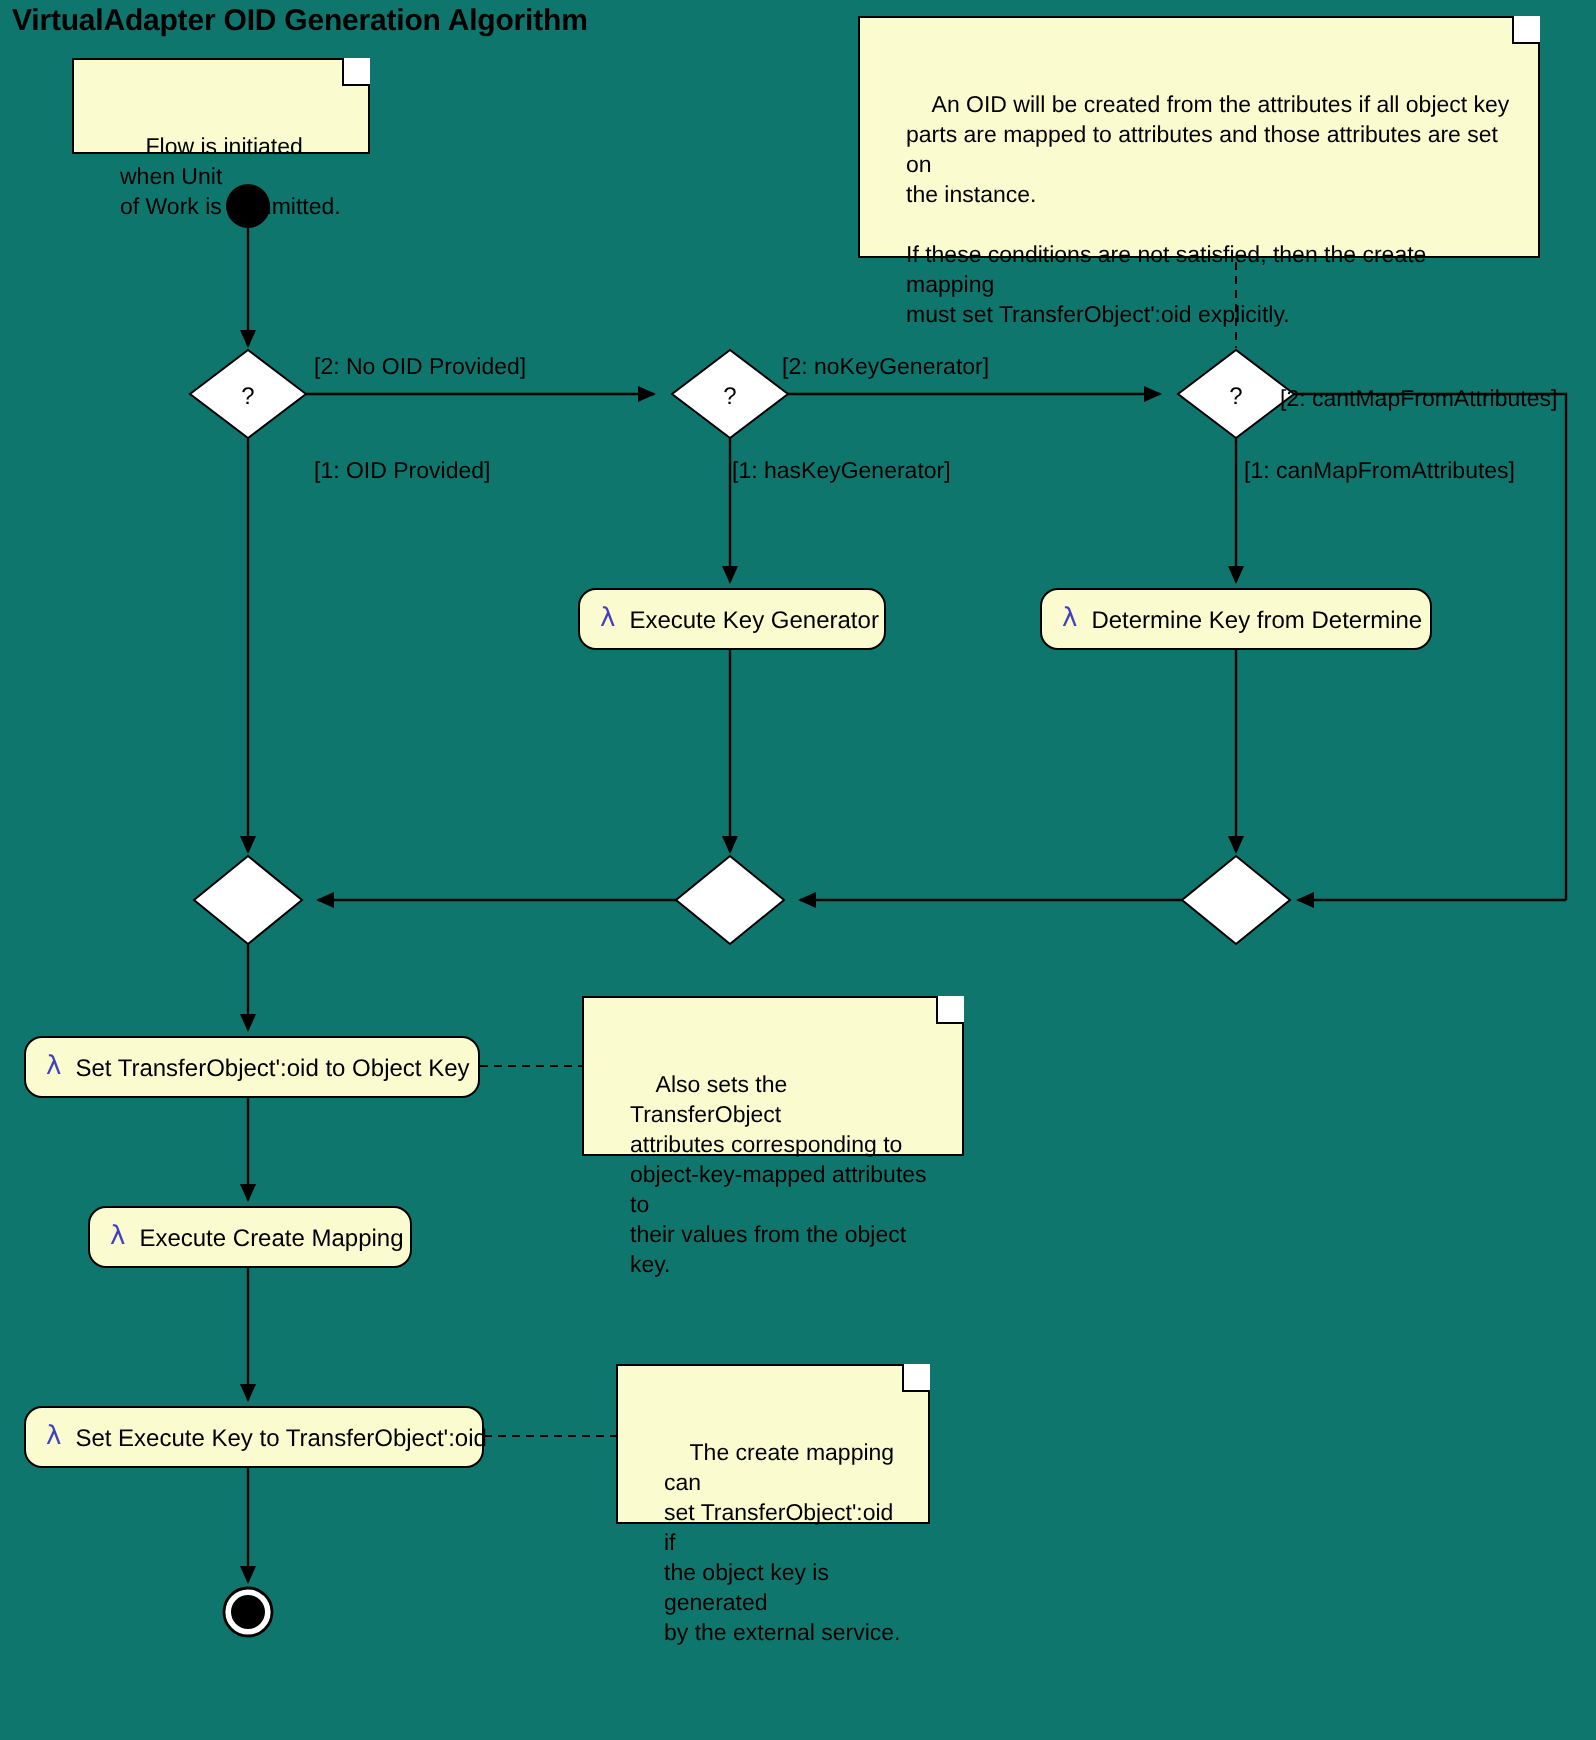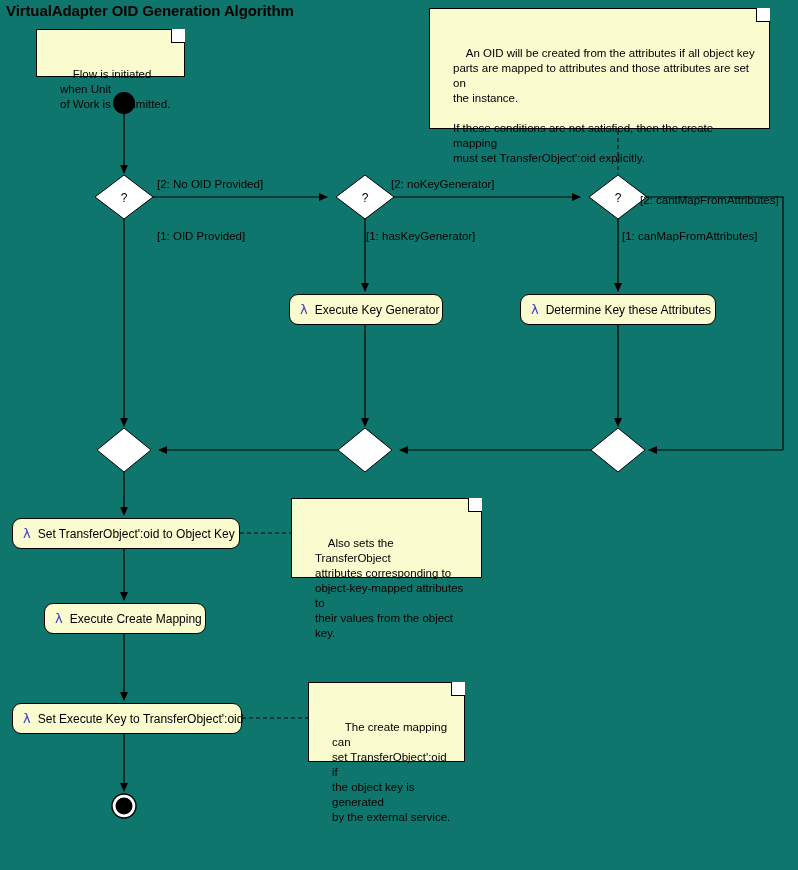--- a/index.html
+++ b/index.html
@@ -170,21 +170,21 @@
   <div class="guard" style="left:640px; top:179px;margin-top:16px;">[2: cantMapFromAttributes]</div>
   <div class="guard" style="left:622px; top:231px;">[1: canMapFromAttributes]</div>
 
   <div class="action" style="left:289px; top:294px; width:154px; height:31px;">
     <span class="lam">λ</span>
     <span>Execute Key Generator</span>
   </div>
 
   <div class="action" style="left:520px; top:294px; width:196px; height:31px;">
     <span class="lam">λ</span>
-    <span>Determine Key these Attributes</span>
+    <span>Determine Key from Determine</span>
   </div>
 
   <div class="action" style="left:12px; top:518px; width:228px; height:31px;">
     <span class="lam">λ</span>
     <span>Set TransferObject':oid to Object Key</span>
   </div>
 
   <div class="action" style="left:44px; top:603px; width:162px; height:31px;">
     <span class="lam">λ</span>
     <span>Execute Create Mapping</span>

